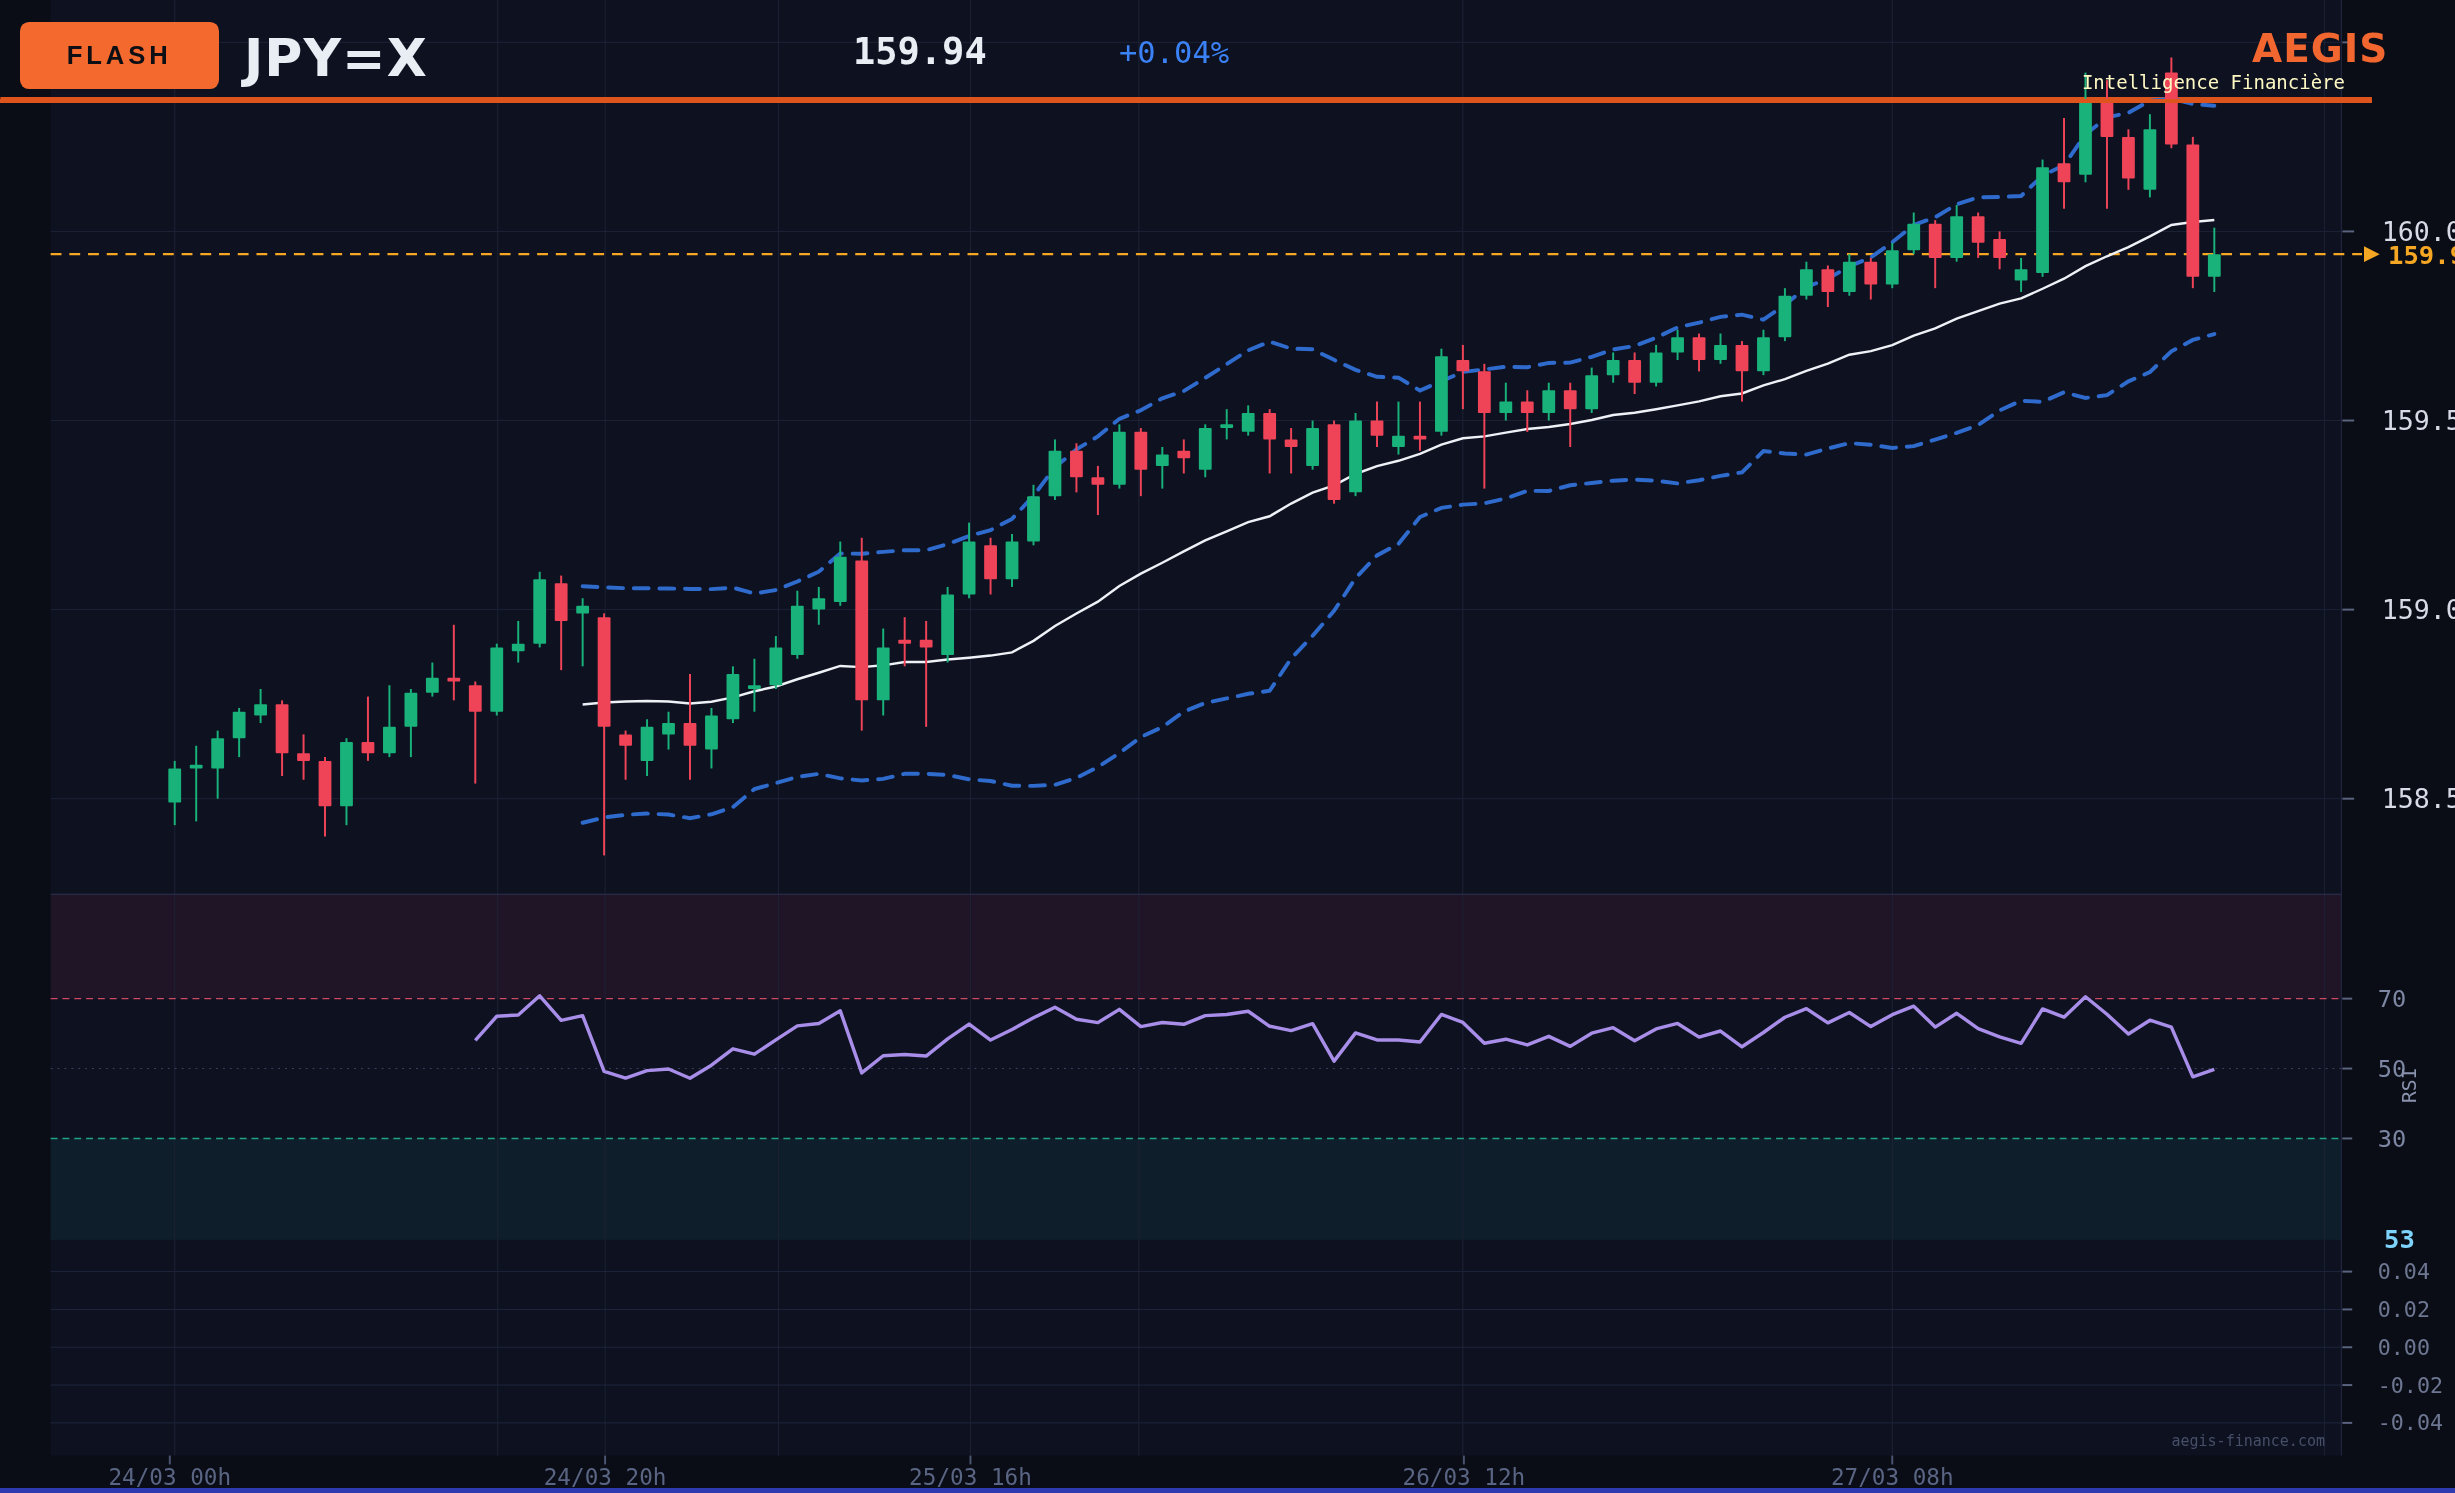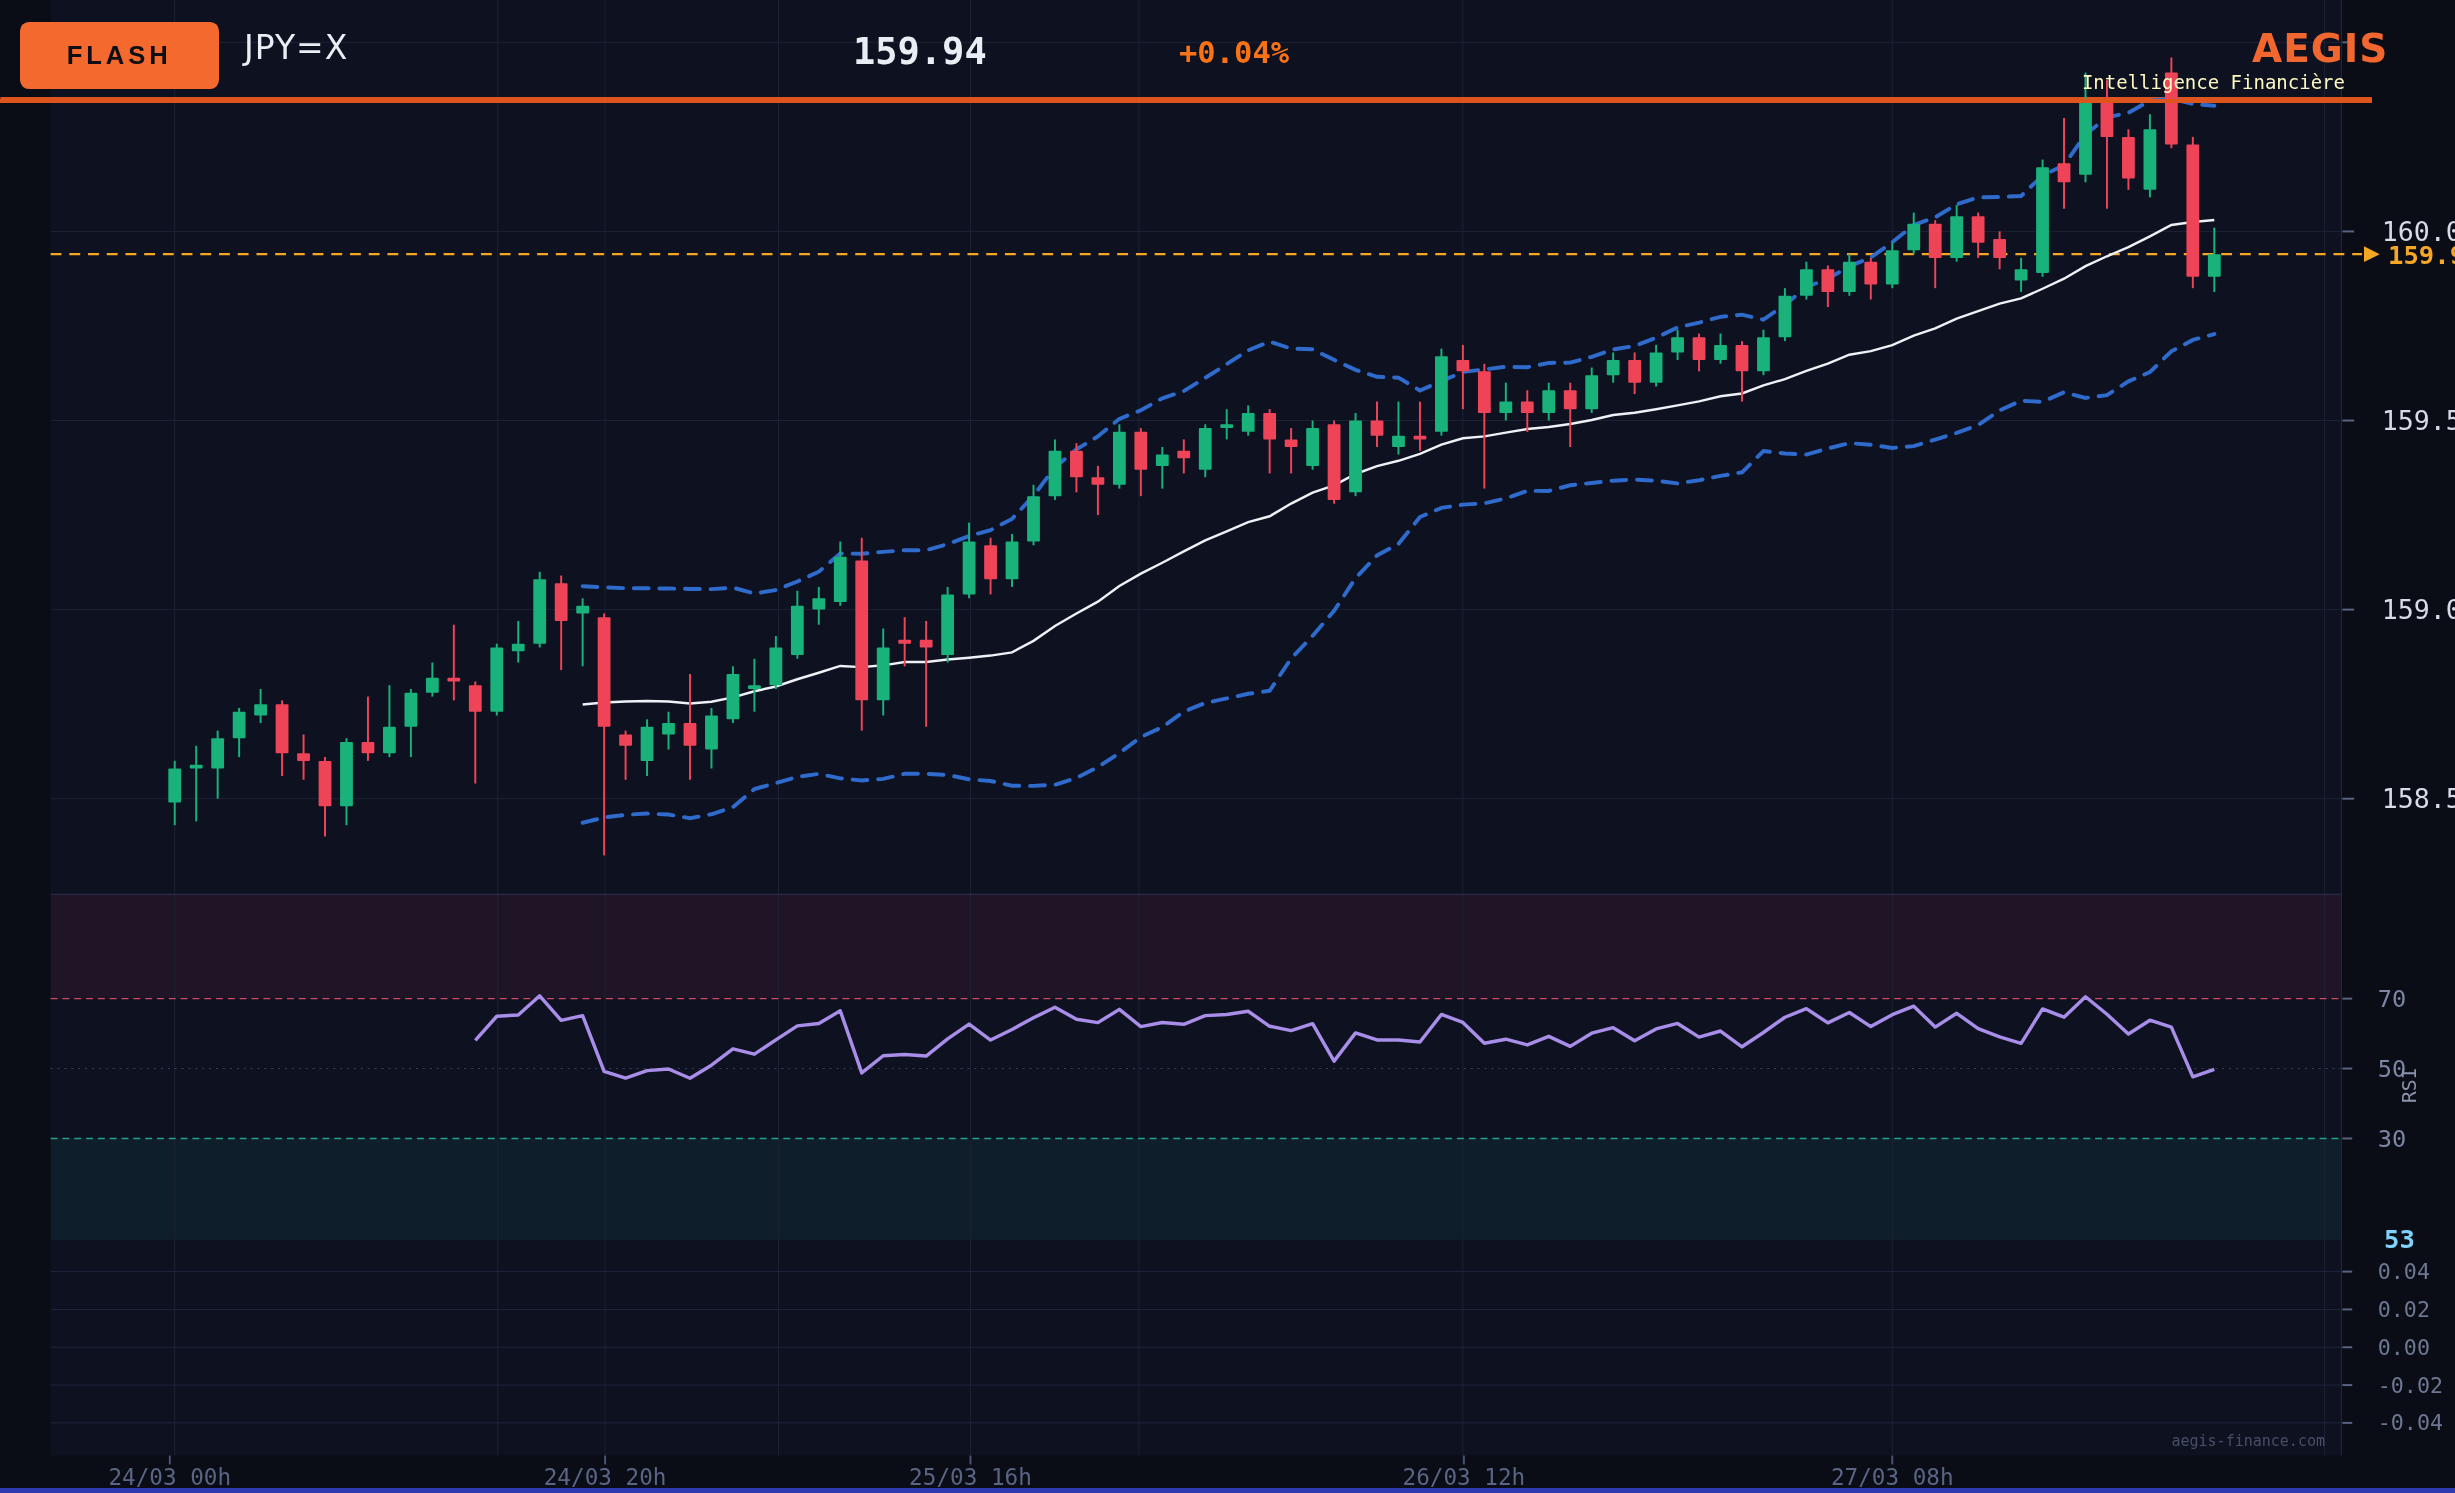--- a/index.html
+++ b/index.html
@@ -4,24 +4,24 @@
 <style>
   html,body{margin:0;padding:0;background:#07090f;}
   .screen{position:relative;width:2456px;height:1493px;background:#0a0d16;overflow:hidden;
           font-family:"DejaVu Sans Mono",monospace;}
   svg{position:absolute;left:0;top:0;}
   .hdr{position:absolute;z-index:2;white-space:nowrap;}
   .flash-btn{left:19.7px;top:21.7px;width:199px;height:67px;background:#f4692e;border-radius:8.9px;
              display:flex;align-items:center;justify-content:center;cursor:pointer;}
   .flash-btn span{font-family:"Liberation Sans",sans-serif;font-weight:700;font-size:25.6px;
                   letter-spacing:3.9px;color:#0d0f14;}
-  .symbol{left:244px;top:27.6px;font-family:"DejaVu Sans",sans-serif;font-weight:400;font-size:33px;
+  .symbol{left:244px;top:27.6px;font-family:"DejaVu Sans",sans-serif;font-weight:700;font-size:52px;
           color:#e9edf4;letter-spacing:1px;}
   .price{left:853px;top:29.6px;font-weight:700;font-size:37px;color:#e9edf4;}
-  .change{left:1179px;top:35px;font-weight:700;font-size:30.5px;color:#f97316;}
+  .change{left:1119px;top:35px;font-weight:400;font-size:30.5px;color:#3b82f6;}
   .brand{left:2252px;top:25.6px;font-family:"DejaVu Sans",sans-serif;font-weight:800;font-size:39px;
          color:#f2672f;letter-spacing:1px;}
   .tagline{right:111px;top:71px;font-size:19px;color:#fef9c3;}
   .rule{position:absolute;left:0;top:99px;width:2372px;height:3.9px;background:#dd541d;z-index:1;}
   .marker-label{left:2388px;top:240px;font-weight:700;font-size:25.6px;color:#f5a623;z-index:2;}
   .rsi-title{position:absolute;left:2398px;top:1040px;width:25.6px;height:63px;writing-mode:vertical-rl;
              transform:rotate(180deg);font-size:19.7px;color:#8a93ae;z-index:2;}
   .rsi-last{position:absolute;left:2384px;top:1224px;font-weight:700;font-size:25.6px;color:#7dd3fc;z-index:2;}
   .watermark{position:absolute;right:131px;top:1432px;font-size:15px;color:#474f68;z-index:2;}
   .bottom-strip{position:absolute;left:0;bottom:0;width:100%;height:4.9px;background:#2e3ab0;z-index:3;}

